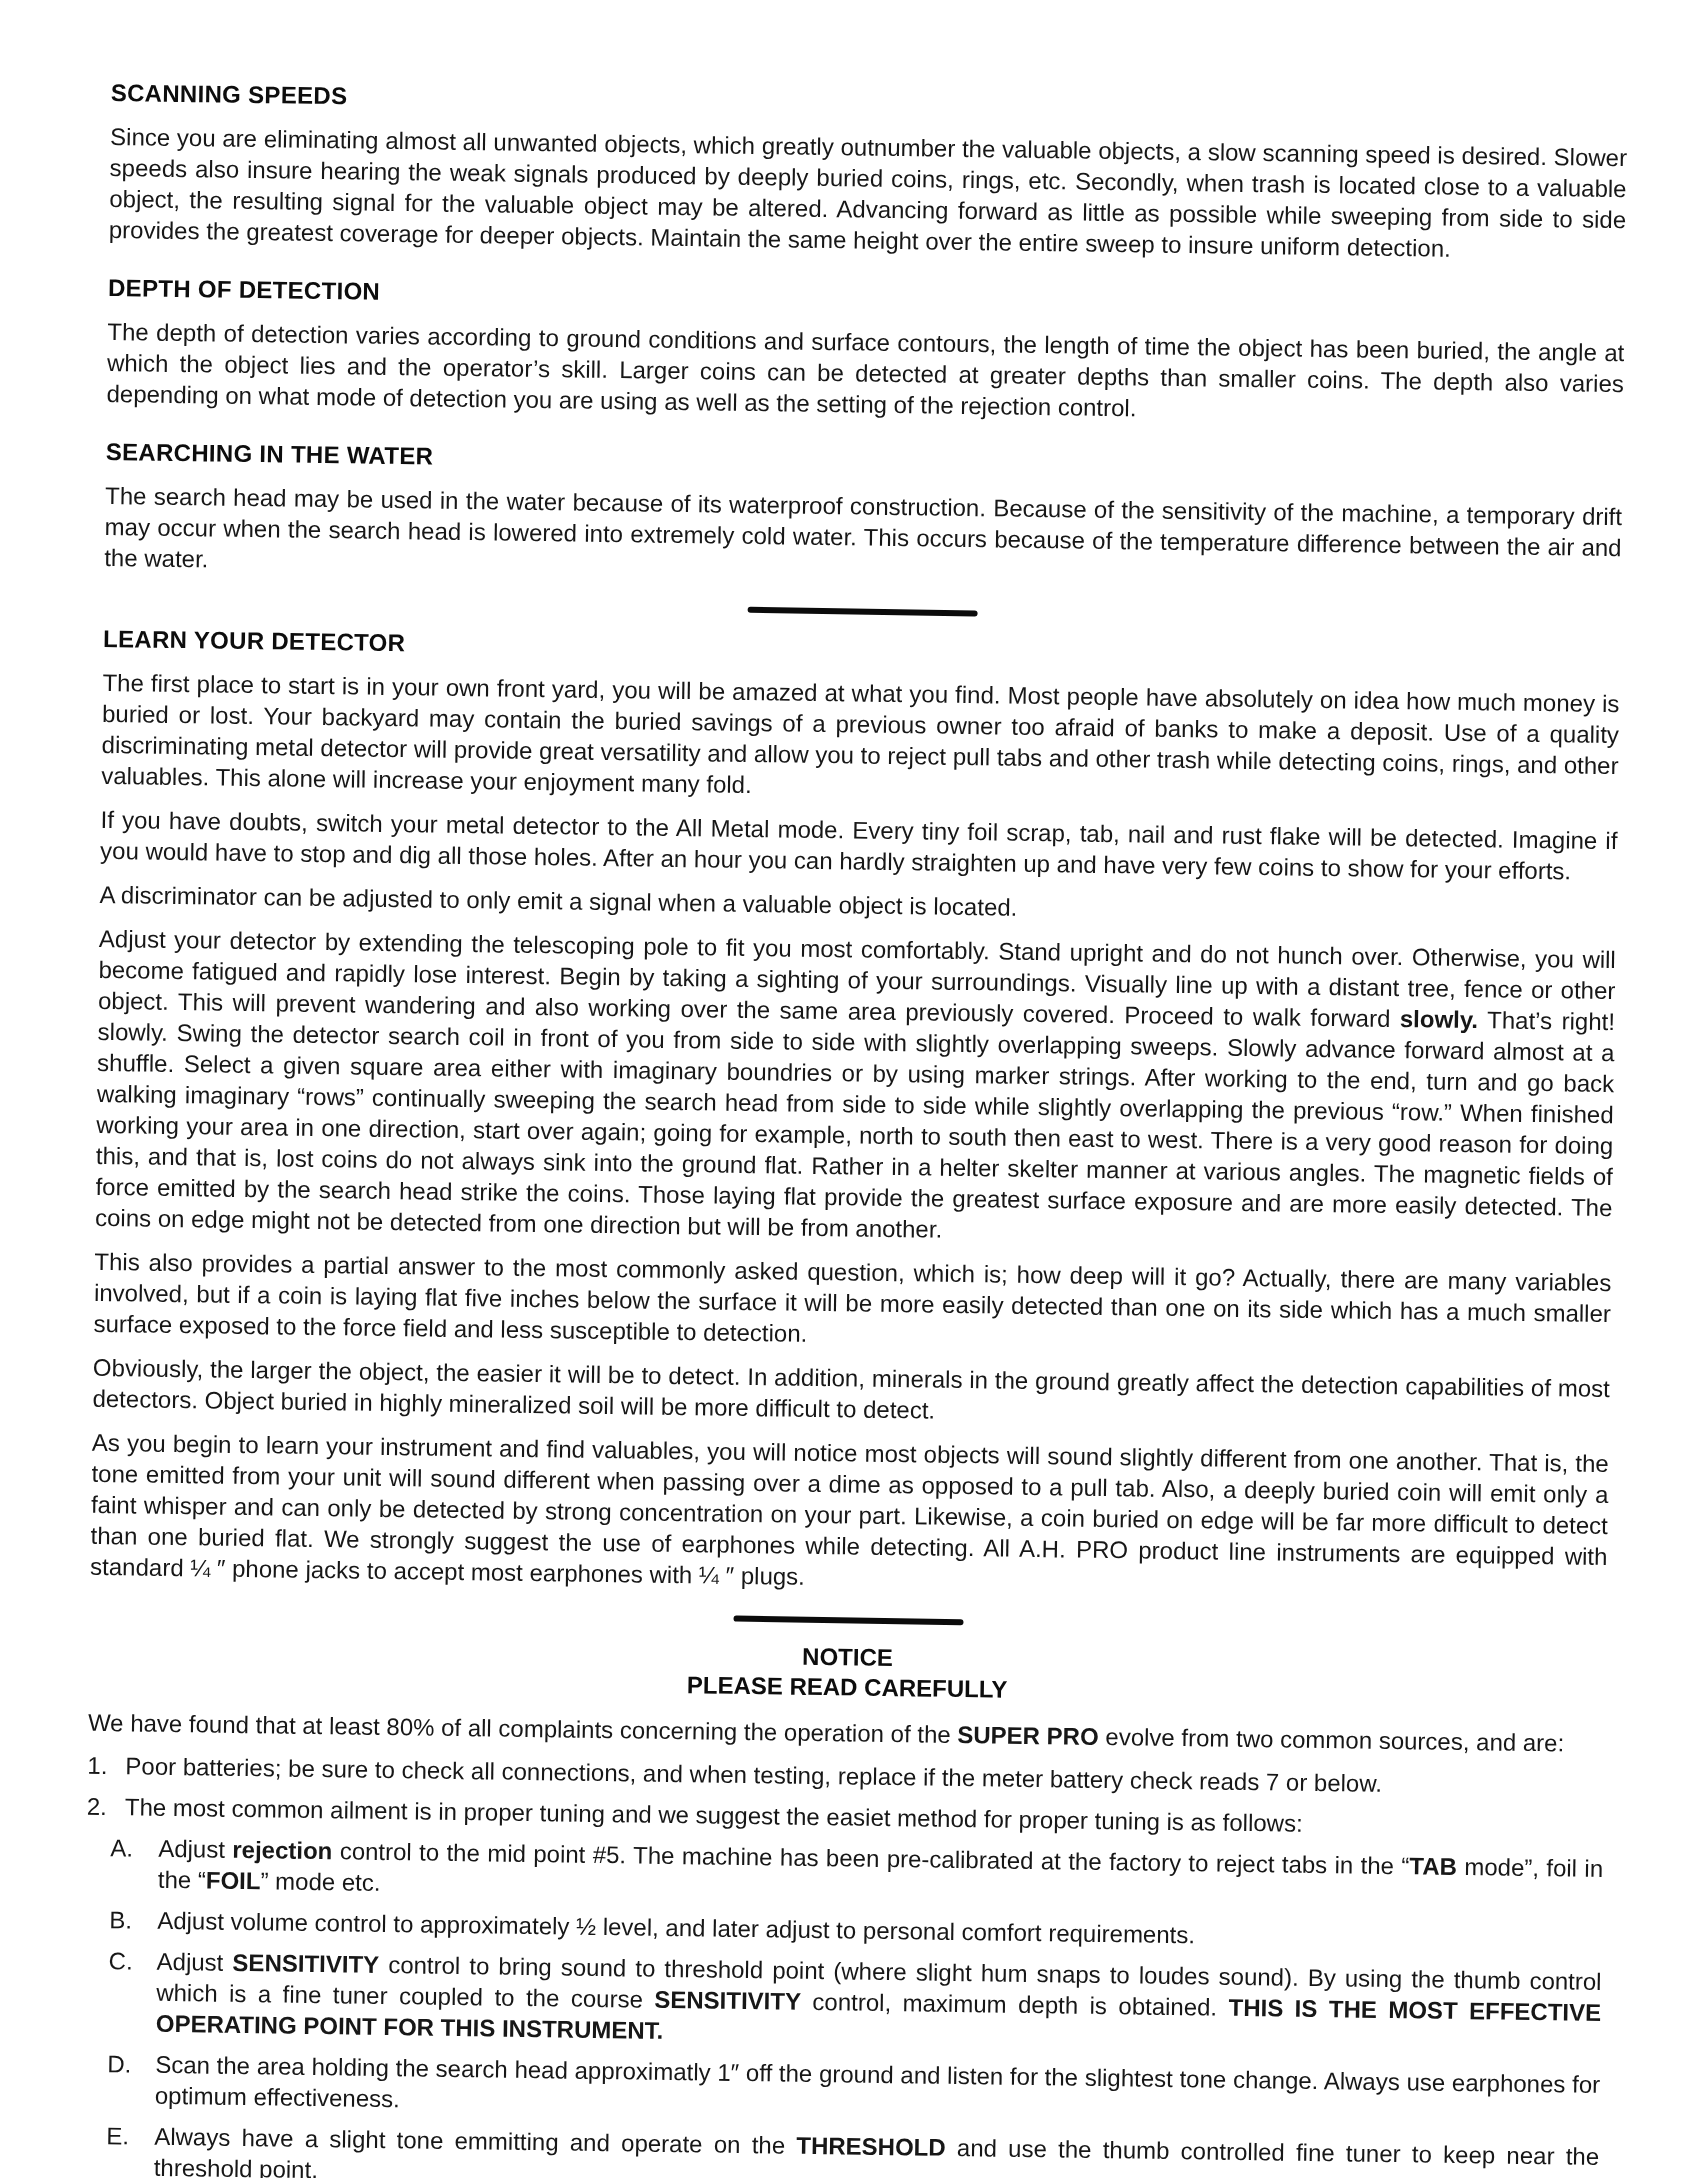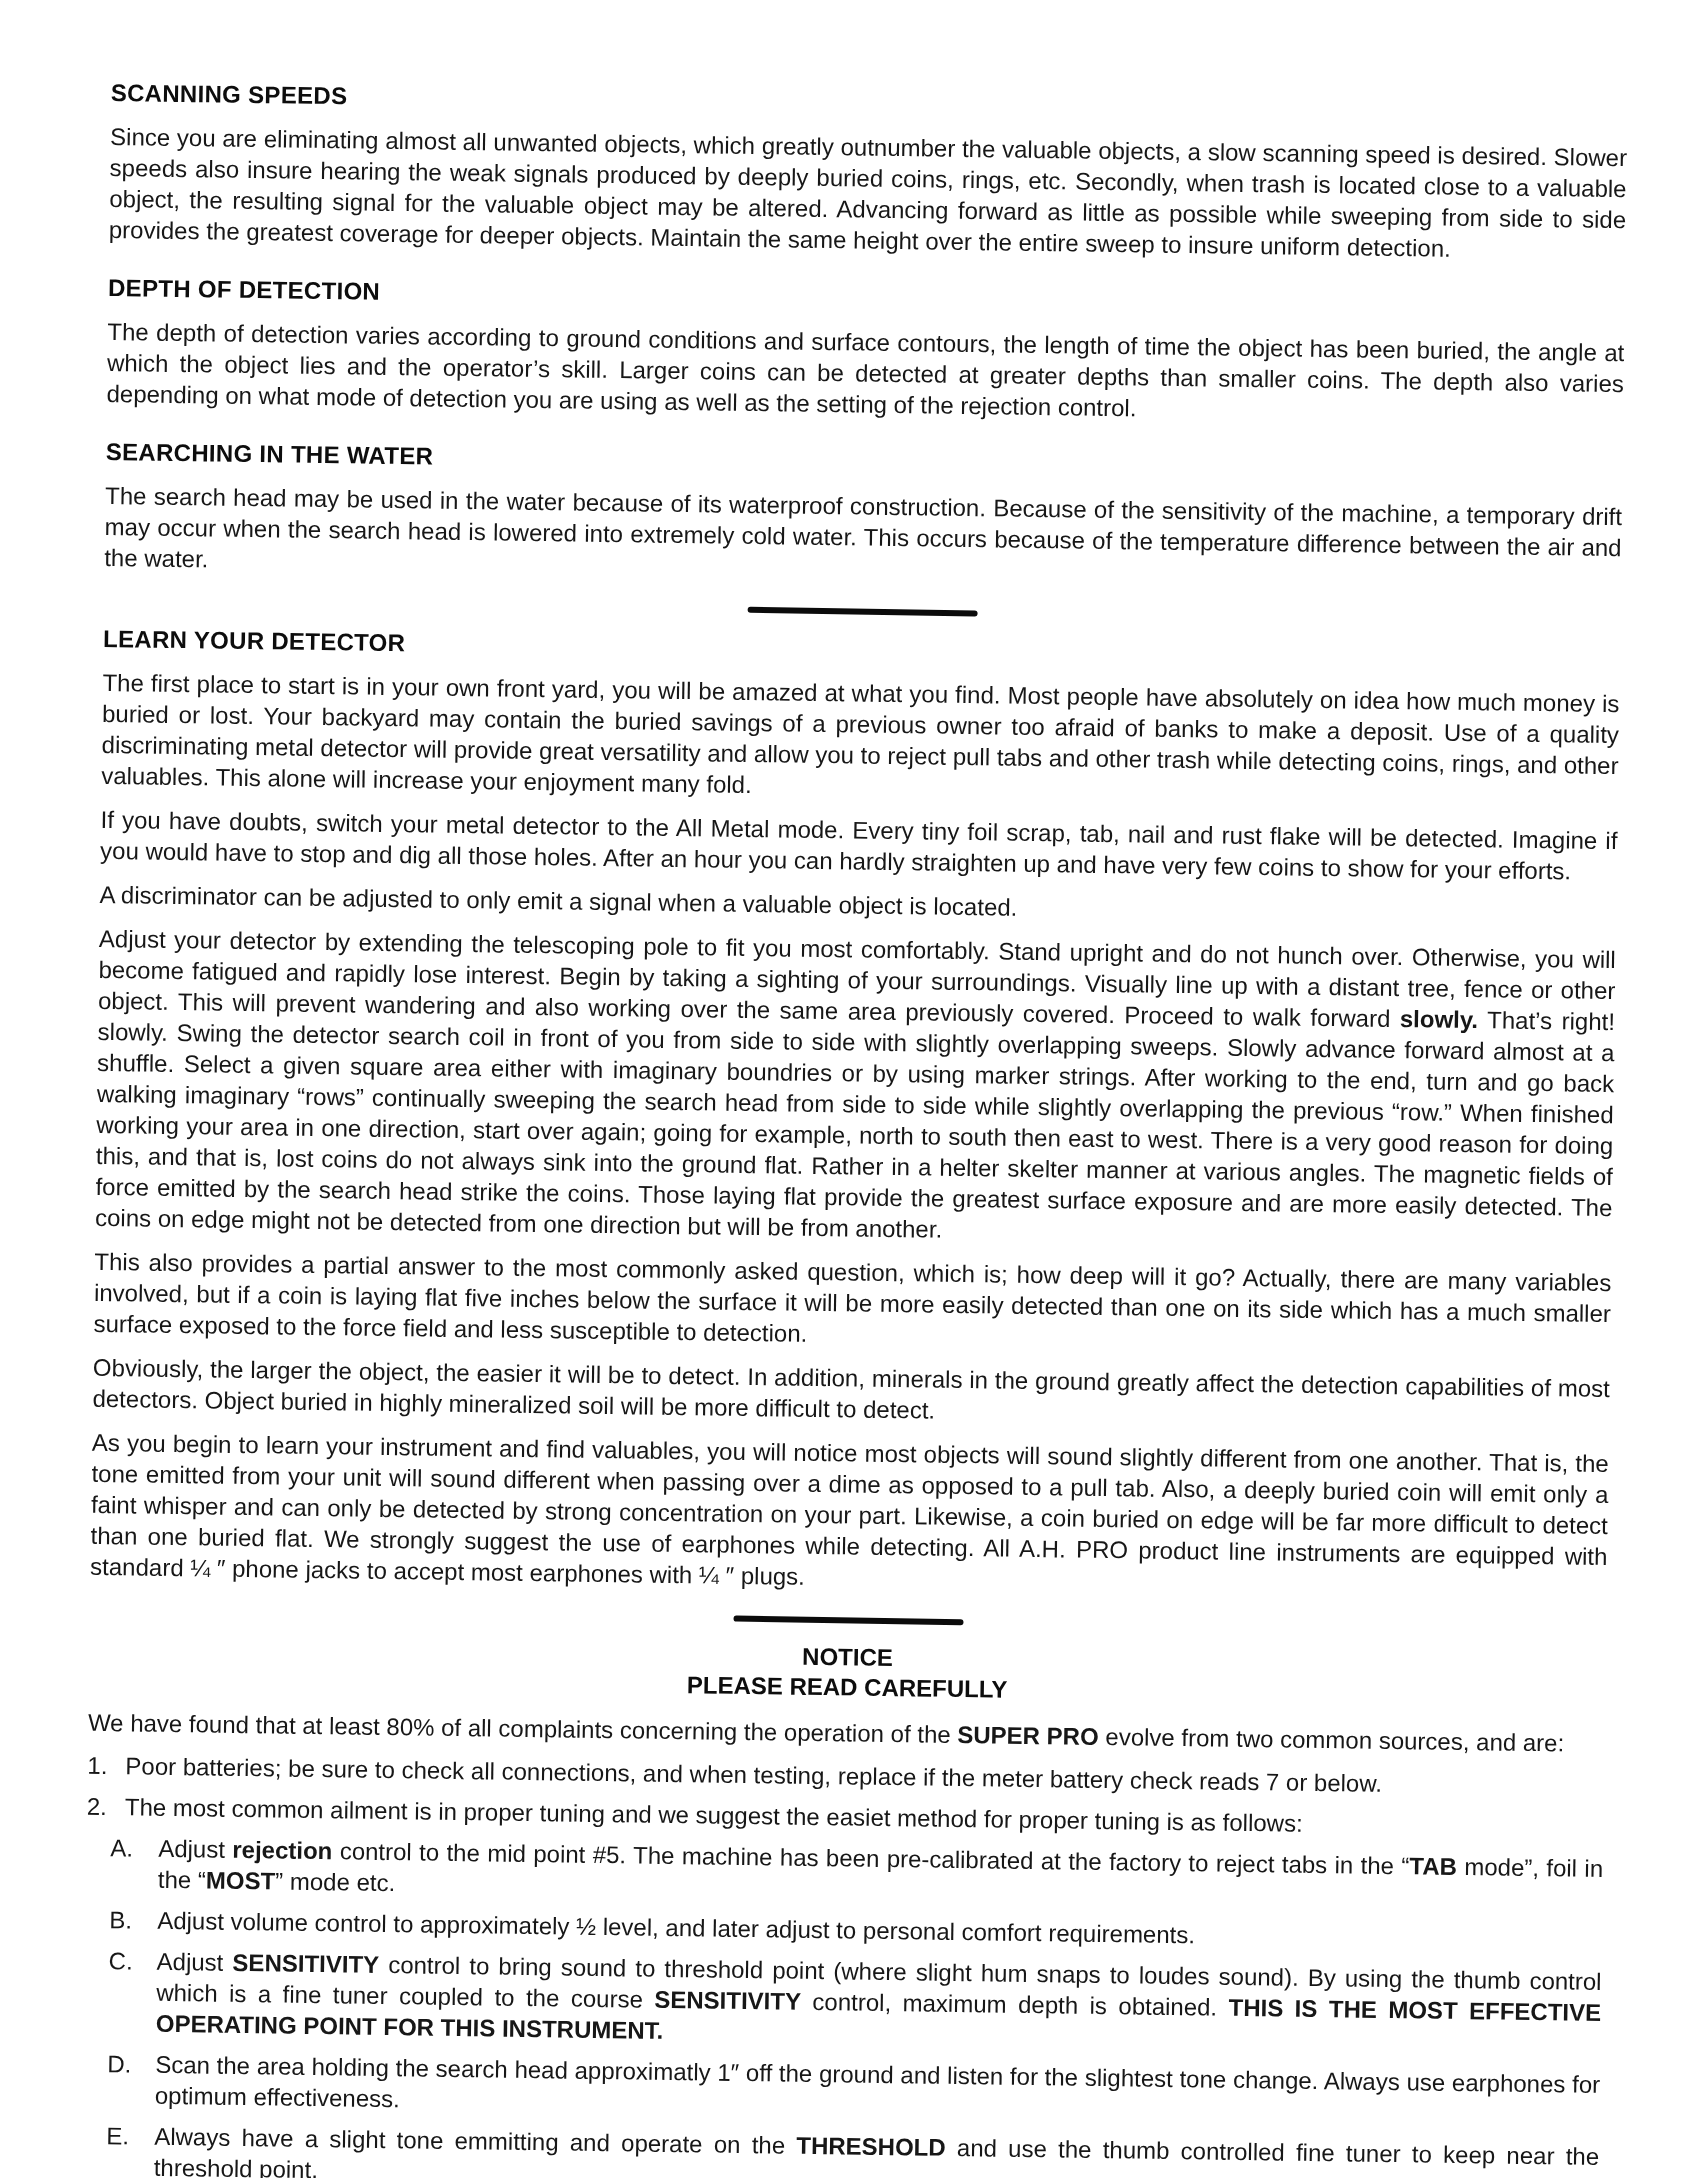--- a/index.html
+++ b/index.html
@@ -110,21 +110,21 @@
       </div>
 
       <div class="num-item">
         <div class="label">2.</div>
         <div class="text"><span>The most common ailment is in proper tuning and we suggest the easiet method for proper tuning is as follows:</span></div>
       </div>
 
       <div class="step-list">
         <div class="step">
           <div class="label">A.</div>
-          <div class="text"><span>Adjust </span><span class="bd">rejection</span><span> control to the mid point #5. The machine has been pre-calibrated at the factory to reject tabs in the “</span><span class="bd">TAB</span><span> mode”, foil in the “</span><span class="bd">MOST</span><span>” mode etc.</span></div>
+          <div class="text"><span>Adjust </span><span class="bd">rejection</span><span> control to the mid point #5. The machine has been pre-calibrated at the factory to reject tabs in the “</span><span class="bd">TAB</span><span> mode”, foil in the “</span><span class="bd">FOIL</span><span>” mode etc.</span></div>
         </div>
         <div class="step">
           <div class="label">B.</div>
           <div class="text"><span>Adjust volume control to approximately ½ level, and later adjust to personal comfort requirements.</span></div>
         </div>
         <div class="step">
           <div class="label">C.</div>
           <div class="text"><span>Adjust </span><span class="bd">SENSITIVITY</span><span> control to bring sound to threshold point (where slight hum snaps to loudes sound). By using the thumb control which is a fine tuner coupled to the course </span><span class="bd">SENSITIVITY</span><span> control, maximum depth is obtained. </span><span class="bd">THIS IS THE MOST EFFECTIVE OPERATING POINT FOR THIS INSTRUMENT.</span></div>
         </div>
         <div class="step">

